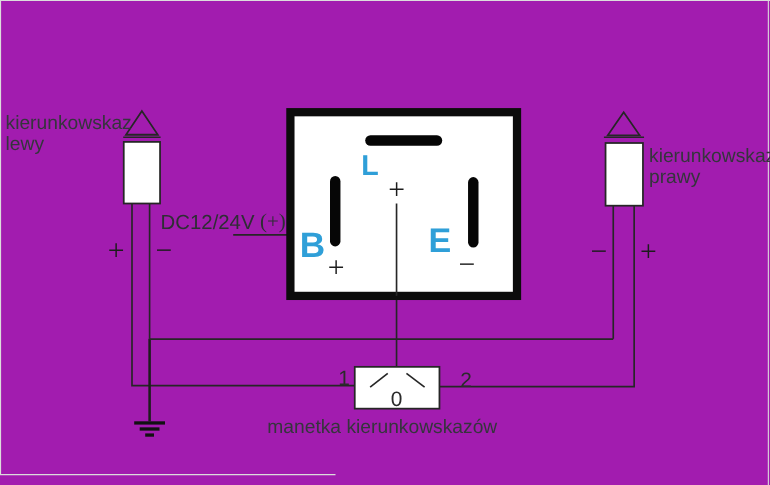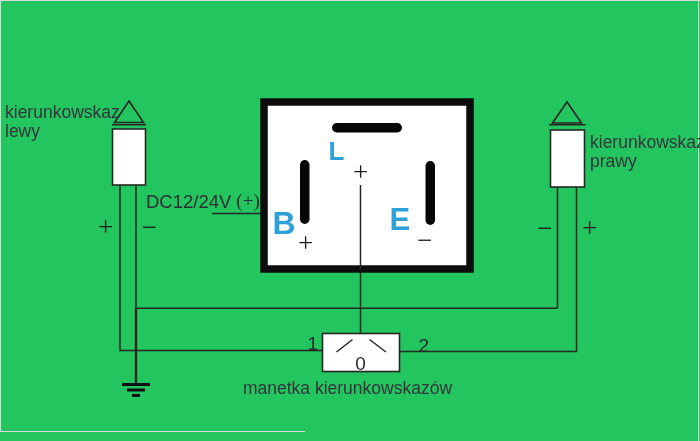--- a/index.html
+++ b/index.html
@@ -1,16 +1,16 @@
 <!DOCTYPE html>
 <html><head>
 <meta charset="utf-8">
 <style>
   html,body{margin:0;padding:0;background:#fff;}
-  #stage{position:relative;width:700px;height:441px;background:#22c55e;overflow:hidden;
+  #stage{position:relative;width:700px;height:441px;background:#a21caf;overflow:hidden;
          font-family:"Liberation Sans",sans-serif;}
   svg{display:block}
   .wire{stroke:#262626;stroke-width:1.5;fill:none;stroke-linecap:butt;}
   .wire-thick{stroke:#1d1d1d;stroke-width:2.3;fill:none;}
   .outline{stroke:#262626;stroke-width:1.6;fill:#ffffff;}
   .outline-nofill{stroke:#262626;stroke-width:1.6;fill:none;}
   .gnd{stroke:#111111;stroke-width:3;fill:none;}
   .label-txt{font-family:"Liberation Sans",sans-serif;font-size:17.5px;fill:#35353c;}
   .num-txt{font-family:"Liberation Sans",sans-serif;font-size:19px;fill:#2b2b2b;}
   .sign-txt{font-family:"Liberation Serif",serif;font-size:27px;fill:#1c1c1c;}

